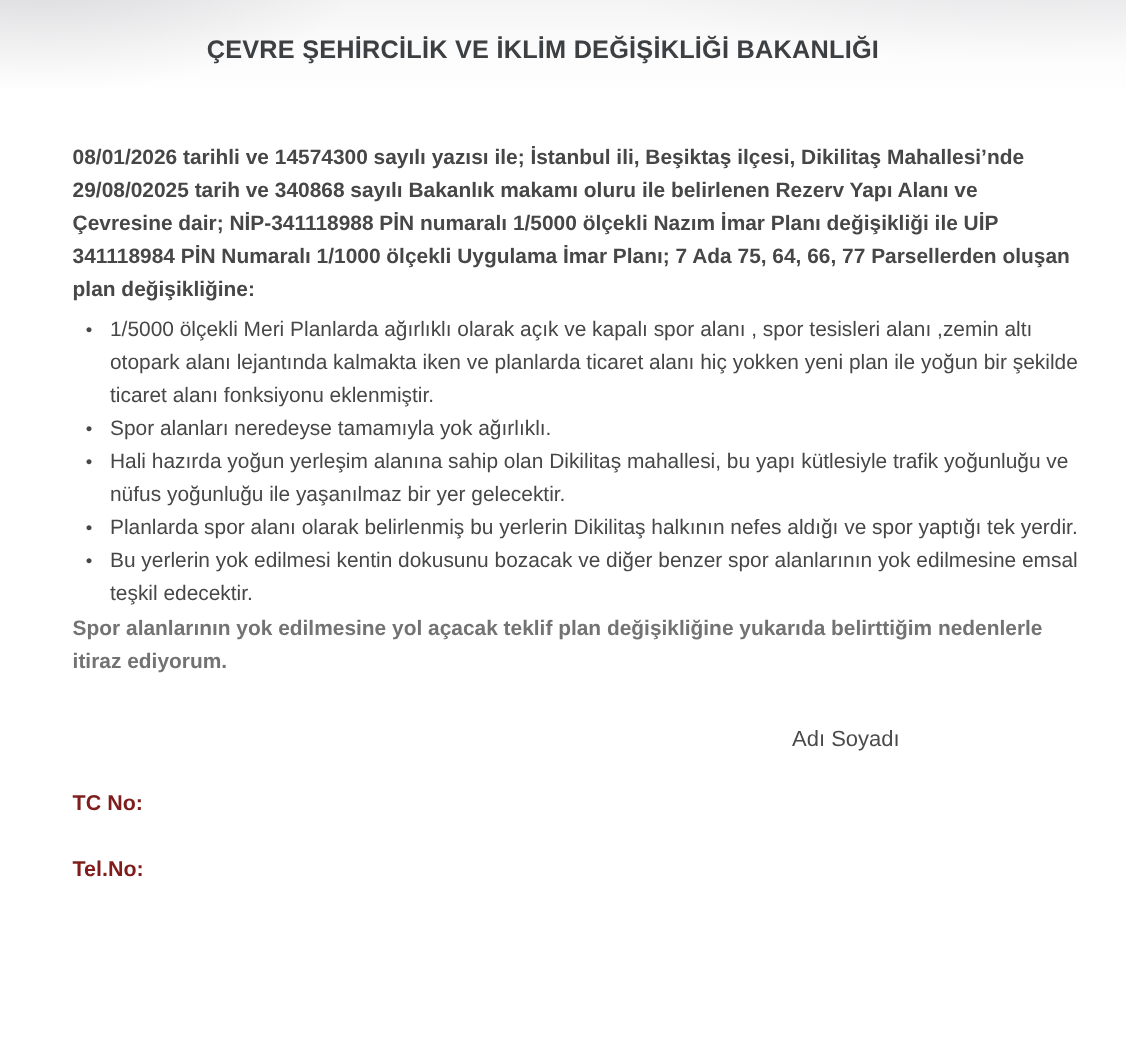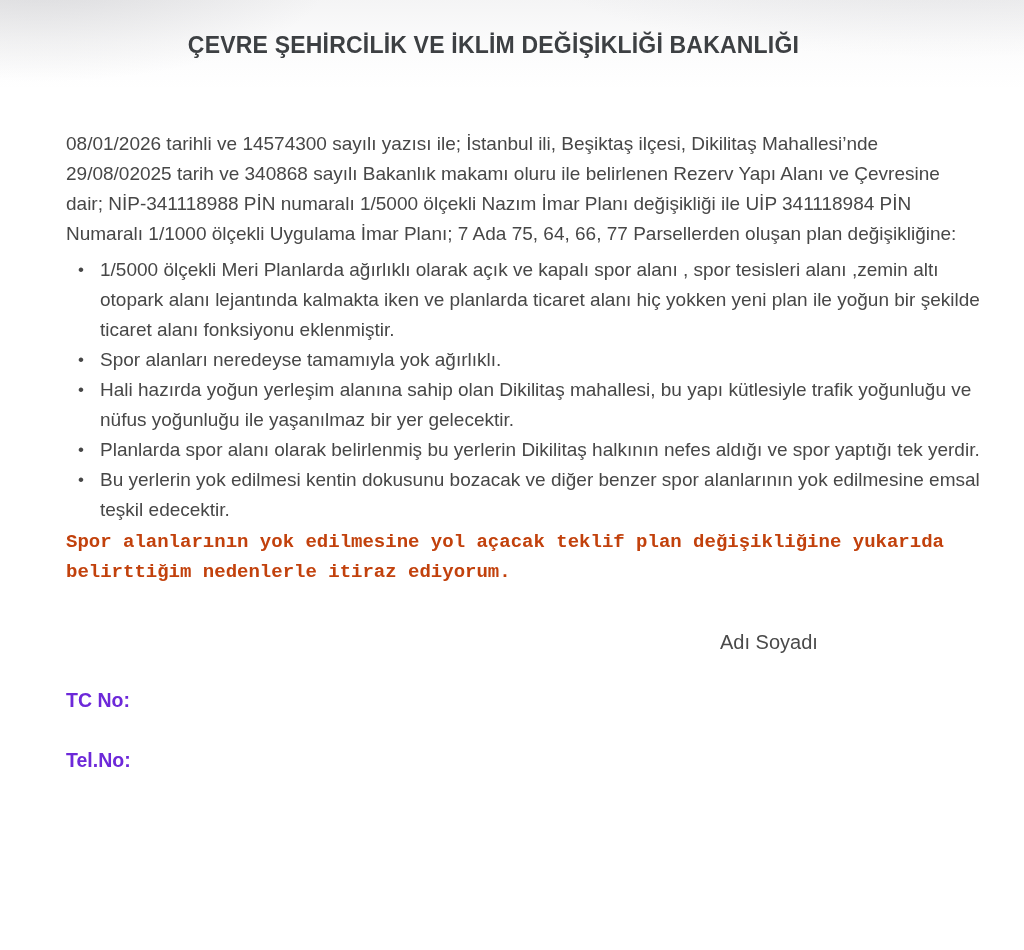--- a/index.html
+++ b/index.html
@@ -41,55 +41,55 @@
     letter-spacing: 0.2px;
     color: #3d4043;
   }
   .letter-body {
     font-size: 19px;
     line-height: 30px;
     color: #474747;
   }
   .intro {
     margin-top: 64px;
+    font-weight: bold;
   }
   .bullets {
     margin: 6px 0 0 0;
     padding: 0 0 0 12px;
     list-style: none;
   }
   .bullet-row {
     display: flex;
     align-items: flex-start;
   }
   .bullet-marker {
     flex: 0 0 22px;
     text-align: left;
     font-size: 17px;
   }
   .bullet-text {
     flex: 1 1 auto;
   }
   .strong-para {
     font-weight: 700;
-    color: #c2410c;
+    color: #737373;
     margin-top: 2px;
-    font-family: Liberation Mono, monospace;
   }
   .signature-block {
     margin-top: 44px;
     margin-left: 654px;
     font-size: 20px;
     color: #4a4a4a;
   }
   .footer-block {
     margin-top: 34px;
     font-weight: 700;
     font-size: 19.5px;
-    color: #6d28d9;
+    color: #7f1d1d;
     line-height: 24px;
   }
   .footer-line { margin: 0; }
   .footer-line + .footer-line { margin-top: 14px; }
   .footer-line.tel { margin-top: 36px; }
 </style>
 </head>
 <body>
 
 <div class="shade-overlay"></div>

